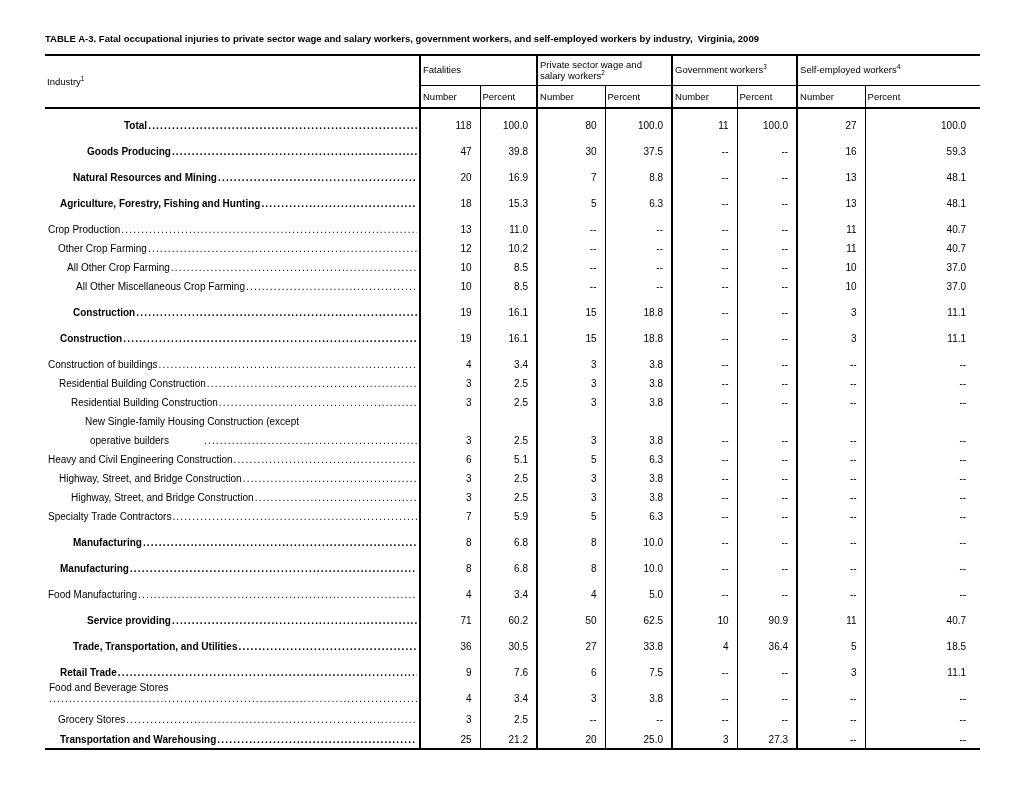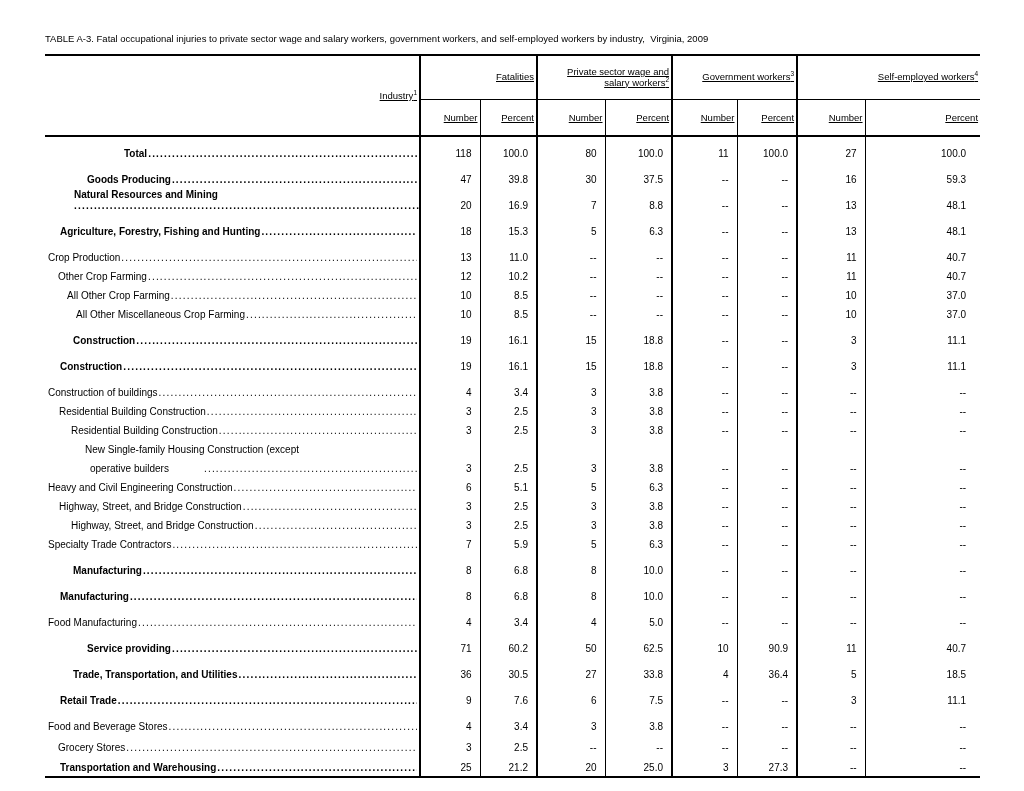--- a/index.html
+++ b/index.html
@@ -2,26 +2,26 @@
 <html><head>
 <meta charset="utf-8">
 <style>
   html,body { margin:0; padding:0; background:#fff; }
   body {
     width:1024px; height:791px;
     font-family:"Liberation Sans","DejaVu Sans",sans-serif;
     color:#000; overflow:hidden;
   }
   .page { padding:33px 44px 0 45px; }
-  .title { font-size:9.5px; font-weight:normal; margin:0 0 10px 0; white-space:nowrap; }
+  .title { font-size:9.5px; font-weight:bold; margin:0 0 10px 0; white-space:nowrap; }
   table { border-collapse:collapse; table-layout:fixed; width:935px; }
   col.c-ind{width:375px} col.c1{width:60px} col.c2{width:57px} col.c3{width:68px}
   col.c4{width:67px} col.c5{width:65px} col.c6{width:60px} col.c7{width:68px} col.c8{width:115px}
 
-  thead th { font-weight:normal; font-size:9.5px; text-align:right; padding:8px 2px;text-decoration:underline; }
+  thead th { font-weight:normal; font-size:9.5px; text-align:left; padding:1px 2px; }
   thead tr.r1 th { border-top:2px solid #000; }
   th.industry { border-right:2px solid #000; border-bottom:2px solid #000; vertical-align:middle; }
   th.group { border-bottom:1px solid #000; height:27px; vertical-align:middle; line-height:1.15; }
   th.group.gx { border-left:2px solid #000; }
   th.sub { border-bottom:2px solid #000; height:19px; vertical-align:middle; }
   th.sub.num { border-left:2px solid #000; }
   th.sub.pct { border-left:1px solid #000; }
   sup { font-size:6.5px; line-height:0; }
 
   tbody td { font-size:10px; vertical-align:bottom; padding:0 0 3px 0; }
@@ -104,21 +104,21 @@
           <td class="val pct">39.8</td>
           <td class="val num">30</td>
           <td class="val pct">37.5</td>
           <td class="val num">--</td>
           <td class="val pct">--</td>
           <td class="val num">16</td>
           <td class="val pct lastcol">59.3</td>
         </tr>
         <tr class="b t">
           <td class="lab">
-            <div class="labwrap" style="padding-left: 28px; flex-direction: column;">
+            <div class="labwrap" style="padding-left: 28px;">
               <span class="labtext">Natural Resources and Mining</span>
               <span class="leader">........................................................................................................................................................................................................</span>
             </div>
           </td>
           <td class="val num">20</td>
           <td class="val pct">16.9</td>
           <td class="val num">7</td>
           <td class="val pct">8.8</td>
           <td class="val num">--</td>
           <td class="val pct">--</td>
@@ -471,21 +471,21 @@
           <td class="val pct">7.6</td>
           <td class="val num">6</td>
           <td class="val pct">7.5</td>
           <td class="val num">--</td>
           <td class="val pct">--</td>
           <td class="val num">3</td>
           <td class="val pct lastcol">11.1</td>
         </tr>
         <tr class="t">
           <td class="lab">
-            <div class="labwrap" style="padding-left: 3px;">
+            <div class="labwrap" style="padding-left: 3px; flex-direction: column;">
               <span class="labtext">Food and Beverage Stores</span>
               <span class="leader">........................................................................................................................................................................................................</span>
             </div>
           </td>
           <td class="val num">4</td>
           <td class="val pct">3.4</td>
           <td class="val num">3</td>
           <td class="val pct">3.8</td>
           <td class="val num">--</td>
           <td class="val pct">--</td>

